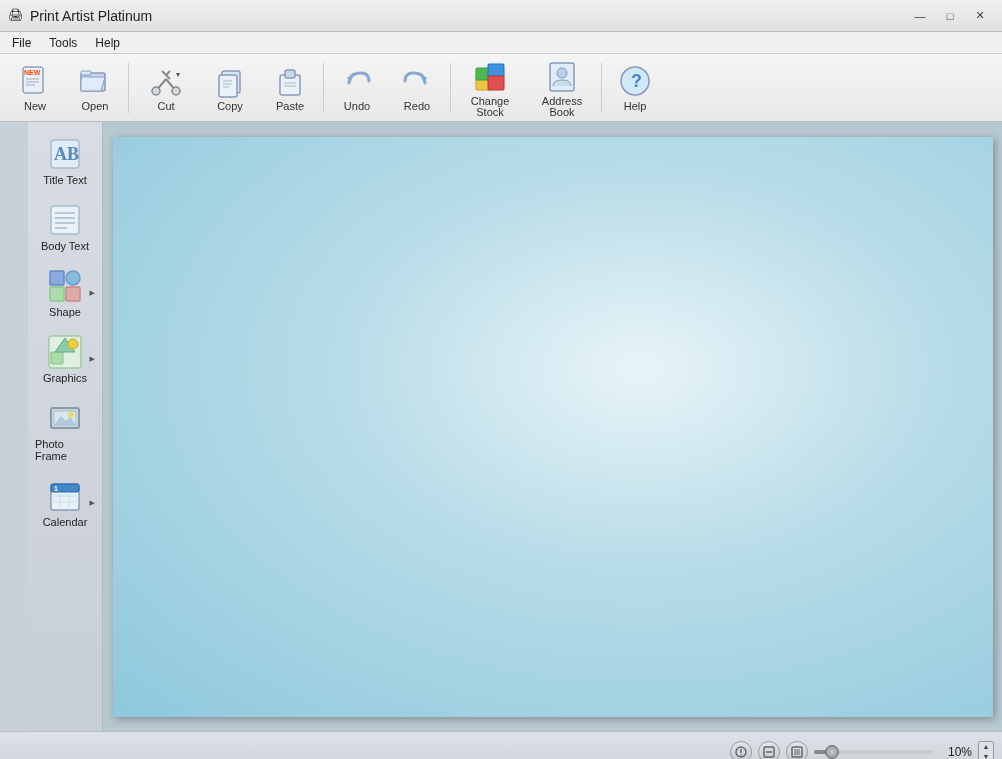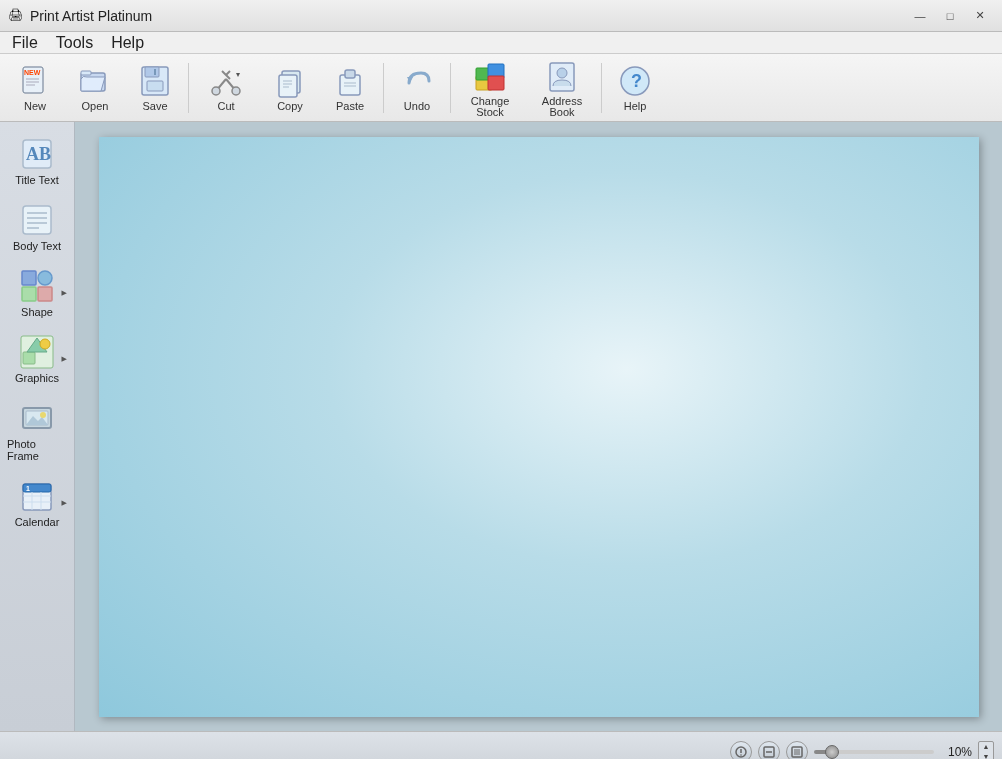--- a/index.html
+++ b/index.html
@@ -58,21 +58,21 @@
       height: 22px;
       background: #f0f0f0;
       display: flex;
       align-items: center;
       padding: 0 4px;
       border-bottom: 1px solid #ccc;
       gap: 2px;
     }
     .menu-item {
       padding: 2px 8px;
-      font-size: 16px;
+      font-size: 12px;
       color: #222;
       cursor: pointer;
       border-radius: 2px;
     }
 
     
     #toolbar {
       height: 68px;
       background: linear-gradient(to bottom, #f5f5f5, #e8e8e8);
       border-bottom: 1px solid #bbb;
@@ -111,20 +111,21 @@
       width: 1px;
       height: 50px;
       background: #ccc;
       margin: 0 2px;
     }
 
     
     #main-layout {
       display: flex;
       height: calc(759px - 32px - 22px - 68px - 28px);
+      padding-left: 28px;
     }
 
     
     #sidebar {
       width: 75px;
       background: linear-gradient(to bottom, #d8dde4, #c8ced6);
       border-right: 1px solid #b0b8c0;
       display: flex;
       flex-direction: column;
       align-items: center;
@@ -298,31 +299,20 @@
     <div class="btn-icon">
       <svg width="36" height="36" viewBox="0 0 36 36">
         <rect x="4" y="10" width="24" height="18" rx="2" fill="#c8d8f0" stroke="#8899bb" stroke-width="1.5"></rect>
         <rect x="4" y="8" width="10" height="4" rx="1" fill="#d8e8f8" stroke="#8899bb" stroke-width="1"></rect>
         <path d="M4 16 Q6 12 10 14 L28 14 L24 28 L4 28 Z" fill="#e0ecfc" stroke="#8899bb" stroke-width="1"></path>
       </svg>
     </div>
     <span class="btn-label">Open</span>
   </button>
 
-  <button class="toolbar-btn">
-    <div class="btn-icon">
-      <svg width="36" height="36" viewBox="0 0 36 36">
-        <rect x="5" y="4" width="26" height="28" rx="2" fill="#d8e8f8" stroke="#8899bb" stroke-width="1.5"></rect>
-        <rect x="8" y="4" width="14" height="10" rx="1" fill="#b0c8e8" stroke="#8899bb" stroke-width="1"></rect>
-        <rect x="10" y="18" width="16" height="10" rx="1" fill="#c8ddf0" stroke="#8899bb" stroke-width="1"></rect>
-        <line x1="18" y1="6" x2="18" y2="12" stroke="#6688aa" stroke-width="1.5"></line>
-      </svg>
-    </div>
-    <span class="btn-label">Save</span>
-  </button>
 
 
 
   <div class="toolbar-separator"></div>
 
   <button class="toolbar-btn" style="width:66px;">
     <div class="btn-icon">
       <svg width="36" height="36" viewBox="0 0 36 36">
         <line x1="18" y1="16" x2="8" y2="28" stroke="#888" stroke-width="2"></line>
         <line x1="18" y1="16" x2="28" y2="28" stroke="#888" stroke-width="2"></line>
@@ -366,20 +356,29 @@
   <button class="toolbar-btn">
     <div class="btn-icon">
       <svg width="36" height="36" viewBox="0 0 36 36">
         <path d="M10 20 Q10 10 22 10 Q30 10 30 18" fill="none" stroke="#88aacc" stroke-width="3" stroke-linecap="round"></path>
         <polygon points="8,14 14,14 11,20" fill="#88aacc"></polygon>
       </svg>
     </div>
     <span class="btn-label">Undo</span>
   </button>
 
+  <button class="toolbar-btn">
+    <div class="btn-icon">
+      <svg width="36" height="36" viewBox="0 0 36 36">
+        <path d="M26 20 Q26 10 14 10 Q6 10 6 18" fill="none" stroke="#88aacc" stroke-width="3" stroke-linecap="round"></path>
+        <polygon points="28,14 22,14 25,20" fill="#88aacc"></polygon>
+      </svg>
+    </div>
+    <span class="btn-label">Redo</span>
+  </button>
 
   <div class="toolbar-separator"></div>
 
   <button class="toolbar-btn" style="width:70px;">
     <div class="btn-icon">
       <svg width="36" height="36" viewBox="0 0 36 36">
         <rect x="4" y="18" width="16" height="14" rx="1" fill="#e8c840" stroke="#c8a020" stroke-width="1"></rect>
         <rect x="4" y="10" width="16" height="12" rx="1" fill="#50b850" stroke="#30a030" stroke-width="1"></rect>
         <rect x="16" y="6" width="16" height="14" rx="1" fill="#4090e0" stroke="#2070c0" stroke-width="1"></rect>
         <rect x="16" y="18" width="16" height="14" rx="1" fill="#e05050" stroke="#c03030" stroke-width="1"></rect>

